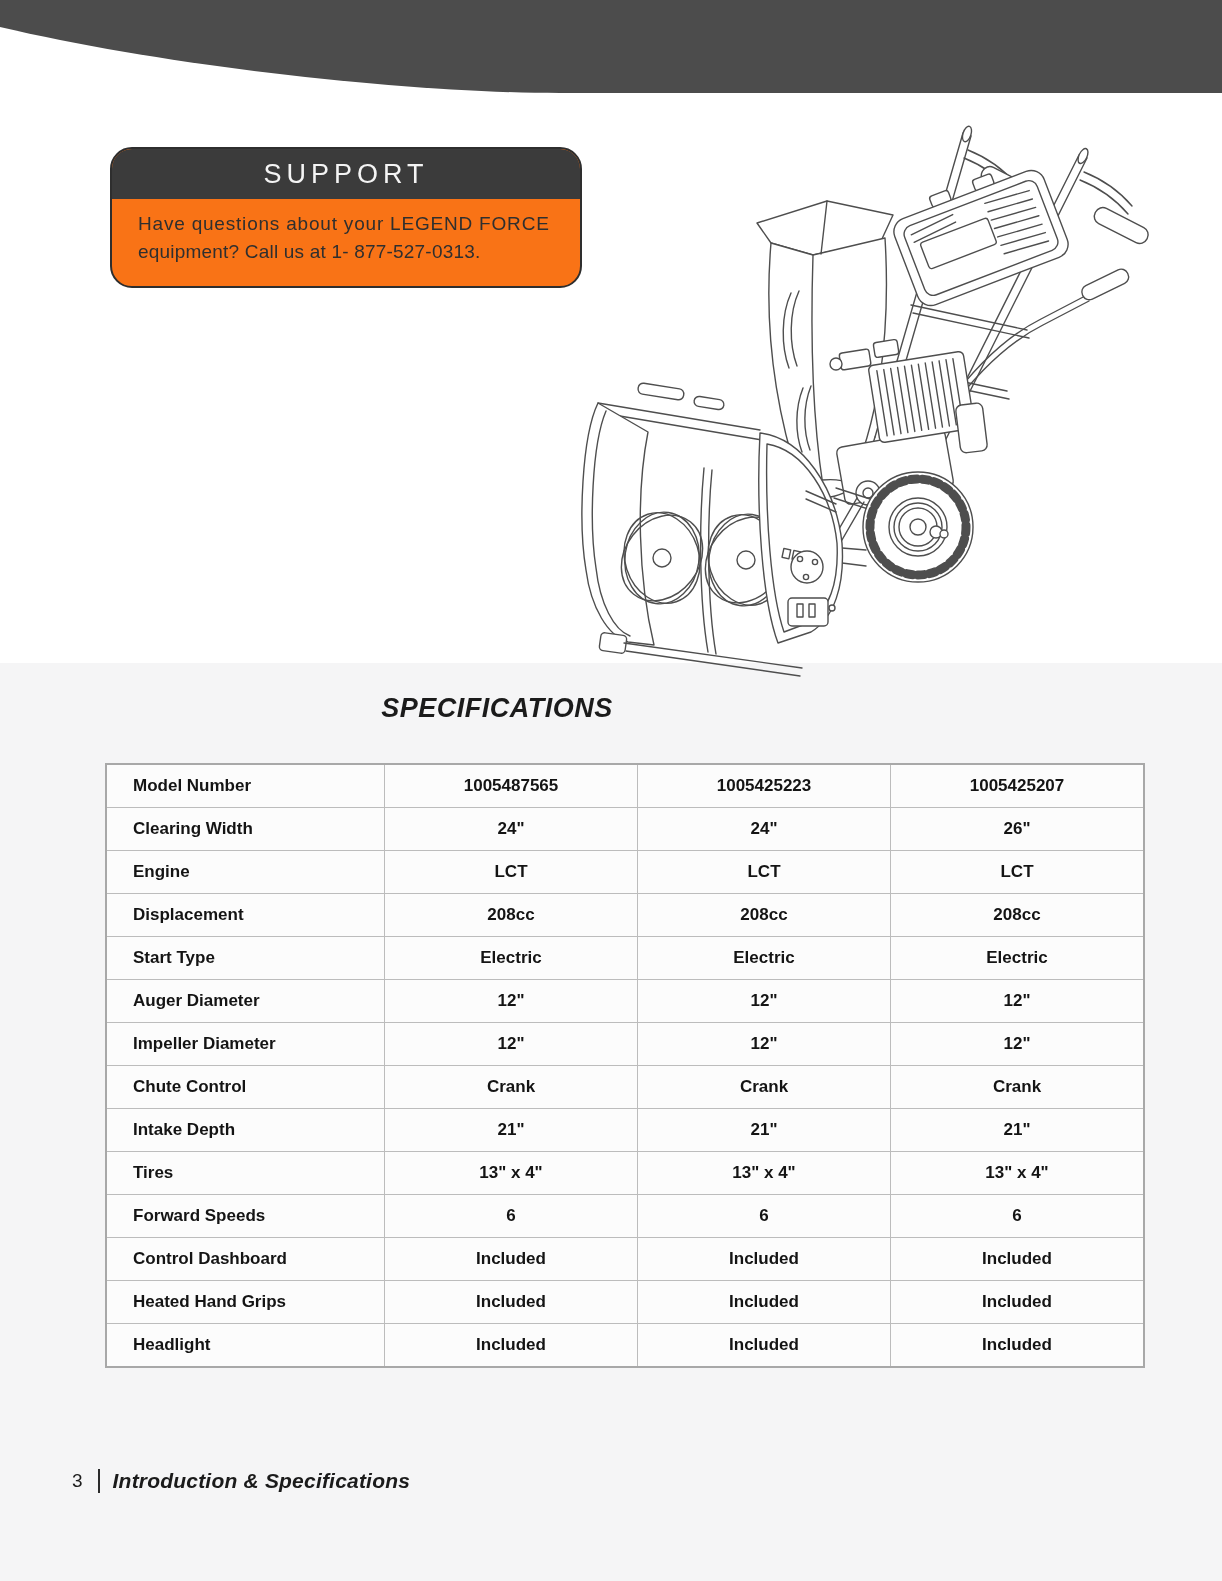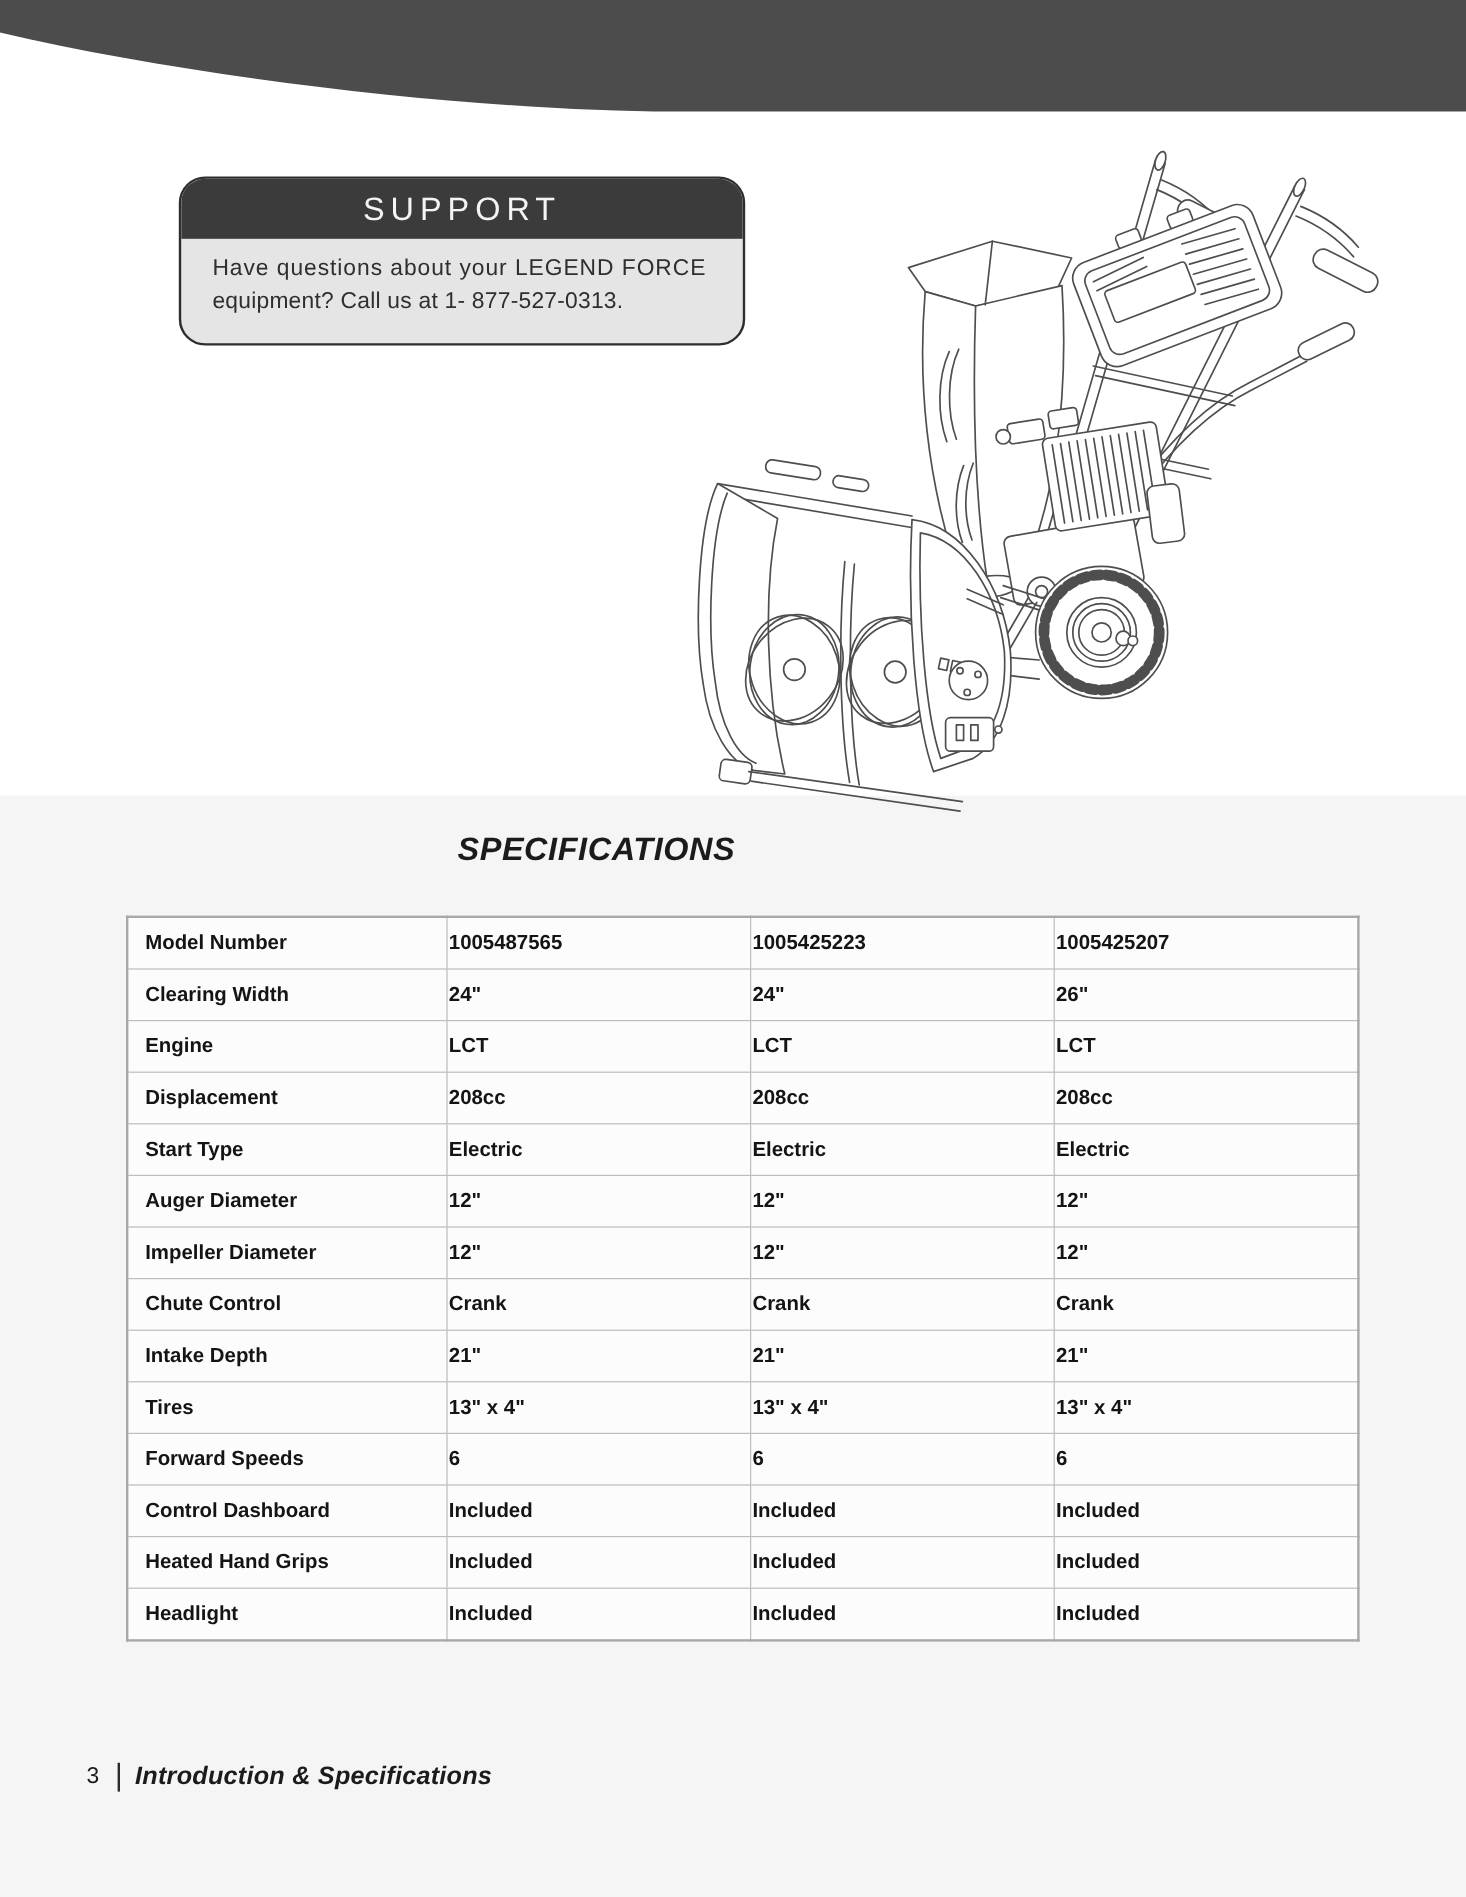--- a/index.html
+++ b/index.html
@@ -13,22 +13,22 @@
   .lower-section{
     position:absolute;left:0;top:663px;width:1222px;height:918px;
     background:#f5f5f6;
   }
   
   .top-band{position:absolute;left:0;top:0;width:1222px;height:95px;}
   .top-band svg{display:block;}
   
   .support-box{
     position:absolute;left:110px;top:147px;width:472px;height:141px;
-    box-sizing:border-box;background:#e5e5e5;
-    border:2px solid #2e2e2e;border-radius:22px;overflow:hidden;margin-left:39px;
+    box-sizing:border-box;background:#f97316;
+    border:2px solid #2e2e2e;border-radius:22px;overflow:hidden;
   }
   .support-header{
     height:50px;background:#3b3b3b;
     display:flex;align-items:center;justify-content:center;
   }
   .support-title{
     color:#f4f4f4;font-size:27px;letter-spacing:5px;font-weight:400;
   }
   .support-body{
     padding:11px 18px 0 26px;font-size:19px;color:#2f2f2f;line-height:1.45;
@@ -47,22 +47,22 @@
   .spec-table{
     position:absolute;left:105px;top:763px;width:1000px;
     border-collapse:collapse;background:#fcfcfc;
     border:2px solid #a8a8a8;
     table-layout:fixed;
   }
   .spec-table td{
     border:1px solid #bcbcbc;height:40px;font-size:17px;color:#141414;
     overflow:hidden;white-space:nowrap;
   }
-  .label-cell{width:250px;text-align:left;padding-left:14px;font-weight:700;}
-  .value-cell{width:250px;text-align:left;font-weight:700;}
+  .label-cell{width:250px;text-align:left;padding-left:26px;font-weight:700;}
+  .value-cell{width:250px;text-align:center;font-weight:700;}
   
   .footer{
     position:absolute;left:72px;top:1467px;height:28px;
     display:flex;align-items:center;
   }
   .page-num{font-size:19px;font-weight:400;color:#1d1d1d;}
   .footer-divider{
     width:0;height:24px;border-left:2px solid #2b2b2b;margin:0 13px 0 15px;
   }
   .footer-section{font-size:21px;font-style:italic;font-weight:700;color:#1b1b1b;letter-spacing:0.2px;}

